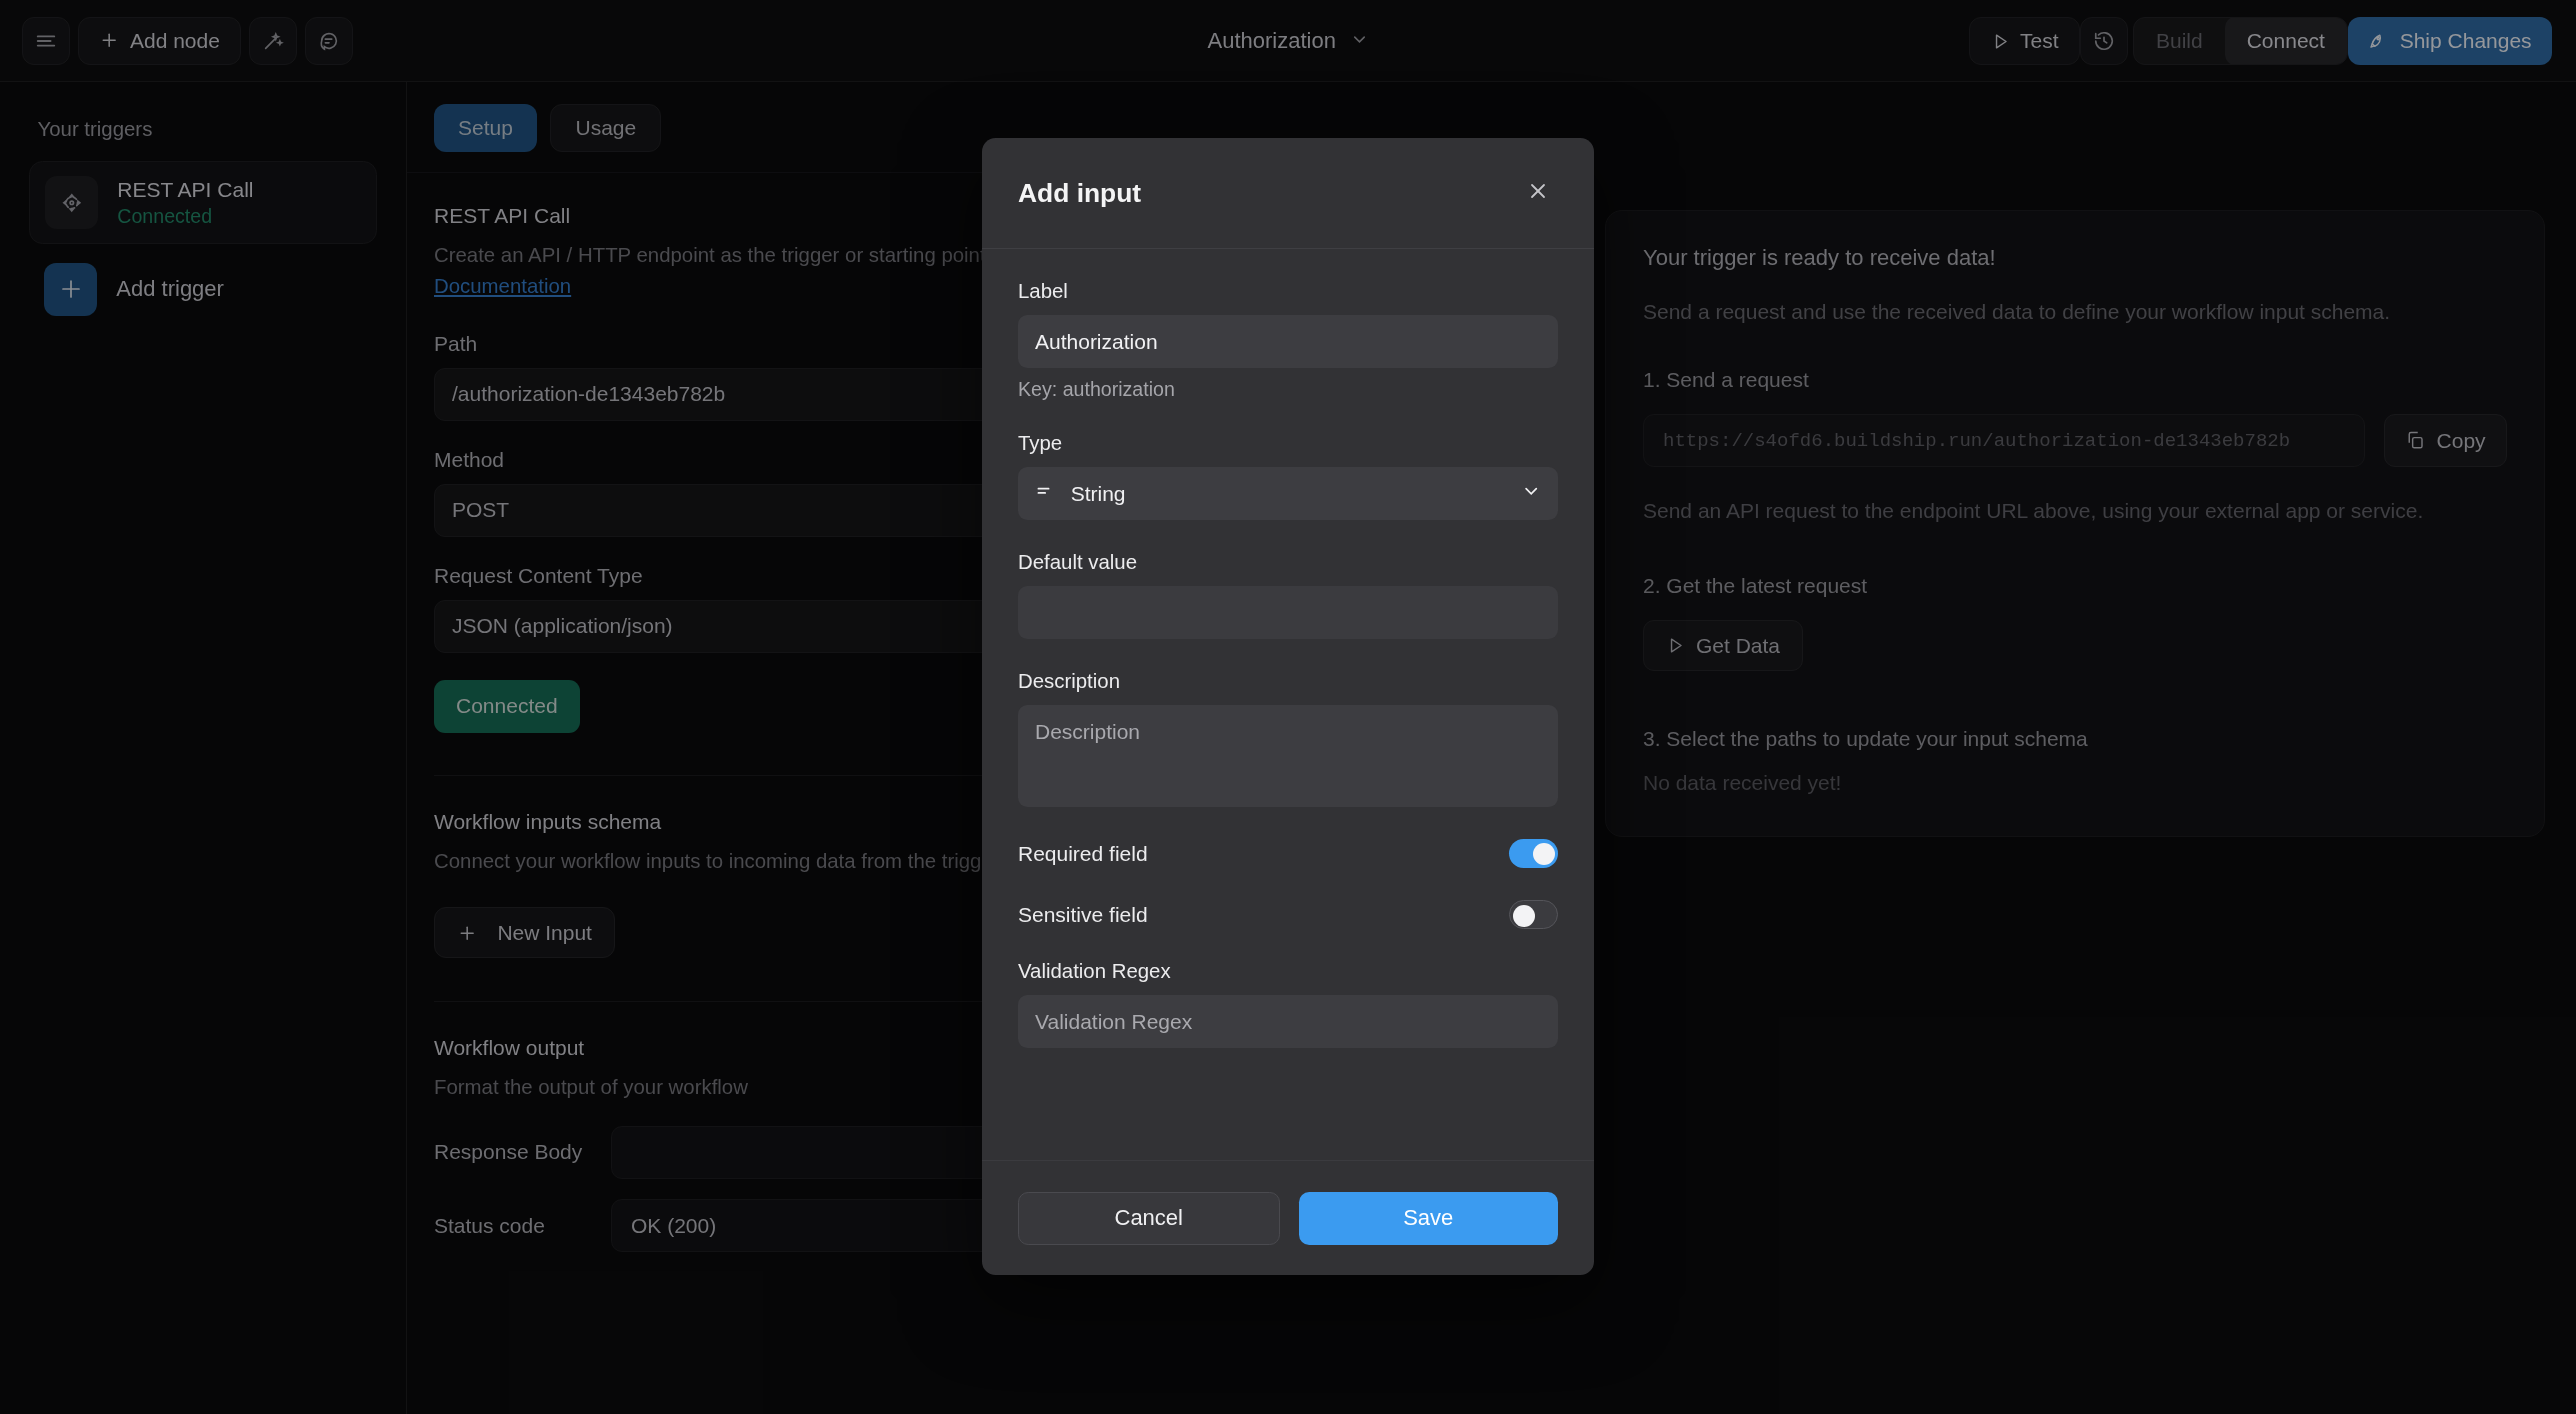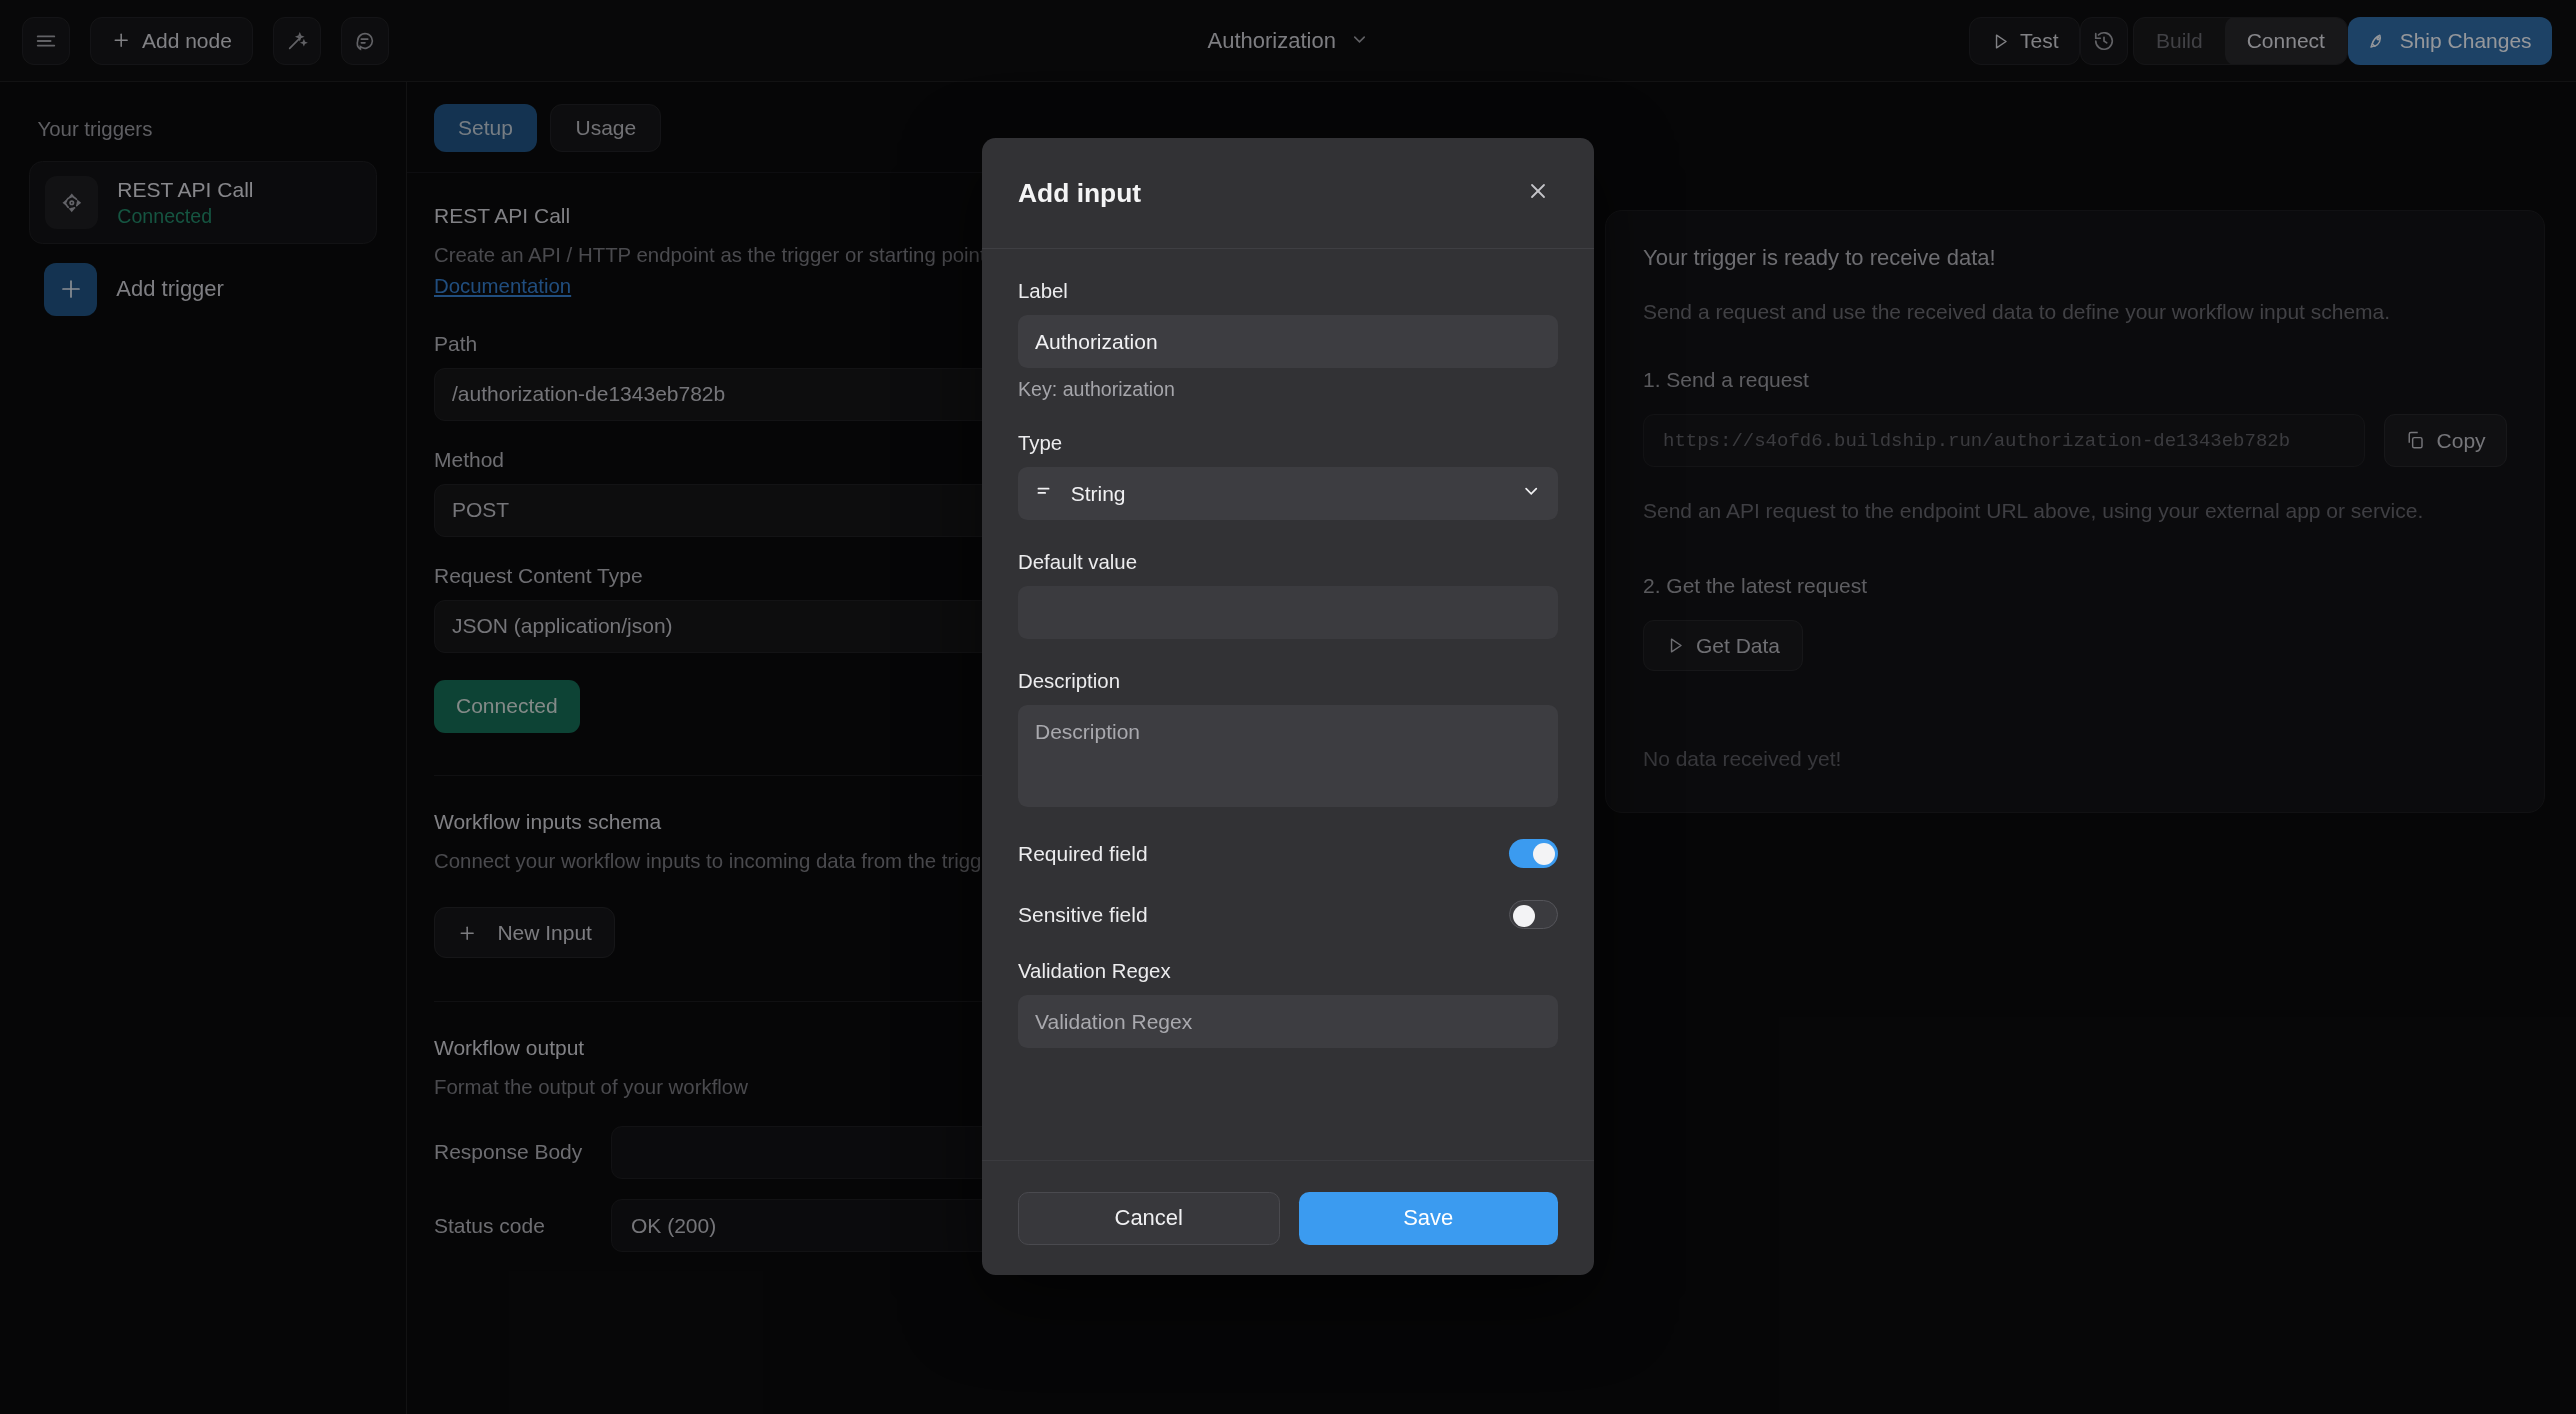--- a/index.html
+++ b/index.html
@@ -11,21 +11,21 @@
     -webkit-font-smoothing: antialiased;
   }
 
   
   .topbar {
     position: absolute; top: 0; left: 0; width: 2576px; height: 82px;
     background: #0c0c0d;
     display: flex; align-items: center;
     border-bottom: 0.9px solid #1a1a1c;
   }
-  .tb-left { display: flex; align-items: center; gap: 20px; padding-left: 22px; }
+  .tb-left { display: flex; align-items: center; gap: 8px; padding-left: 22px; }
   .icon-btn {
     width: 48px; height: 48px; border-radius: 12px;
     background: #141416; border: 0.9px solid #1e1e21;
     display: flex; align-items: center; justify-content: center;
     color: #8d8d93;
   }
   .pill-btn {
     height: 48px; border-radius: 12px;
     background: #141416; border: 0.9px solid #1e1e21;
     display: flex; align-items: center; gap: 10.2px;
@@ -401,20 +401,21 @@
     <div class="rp-note">Send an API request to the endpoint URL above, using your external app or service.</div>
 
     <div class="rp-step">2. Get the latest request</div>
     <div class="rp-getdata">
       <svg width="19" height="19" viewBox="0 0 24 24" fill="none" stroke="currentColor" stroke-width="1.8" stroke-linejoin="round">
           <polygon points="7 4 19 12 7 20 7 4"></polygon>
         </svg>
       <span>Get Data</span>
     </div>
 
+    <div class="rp-step" style="margin-bottom:0">3. Select the paths to update your input schema</div>
     <div class="rp-nodata">No data received yet!</div>
   </div>
 </div>
 
 <div class="overlay"></div>
 <div class="modal">
   <div class="m-head">
     <div class="m-title">Add input</div>
     <div class="m-close">
       <svg width="24" height="24" viewBox="0 0 24 24" fill="none" stroke="currentColor" stroke-width="1.8" stroke-linecap="round">

